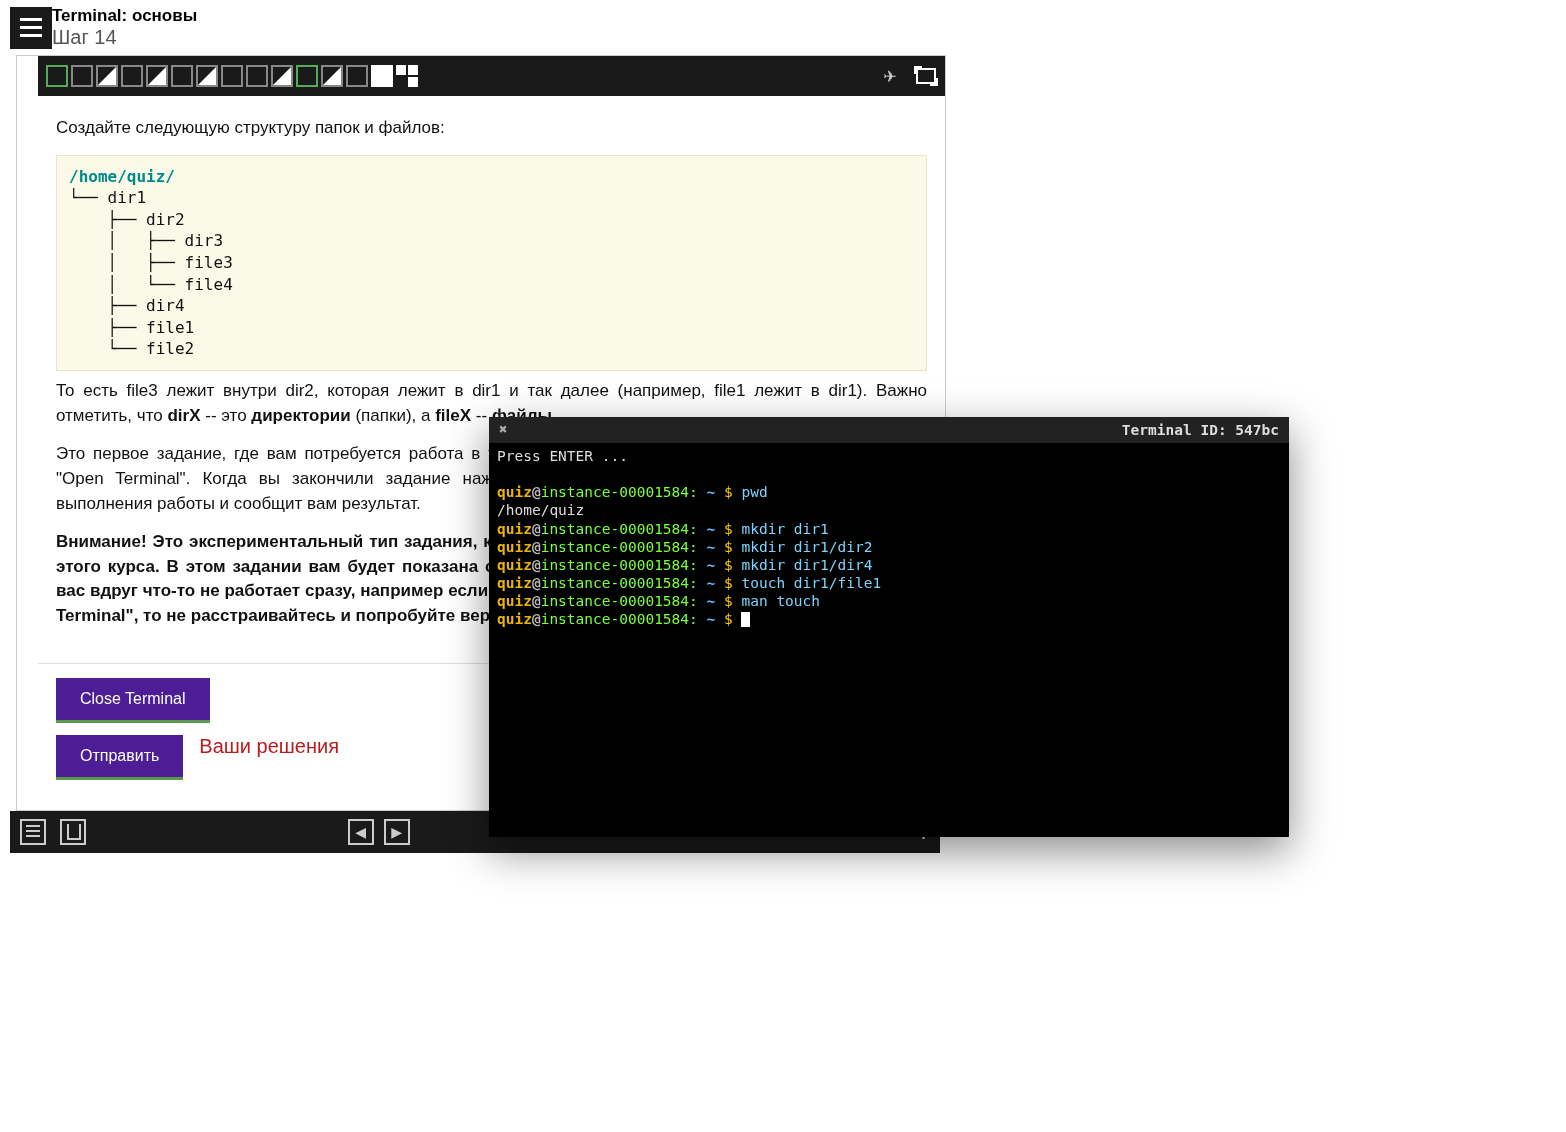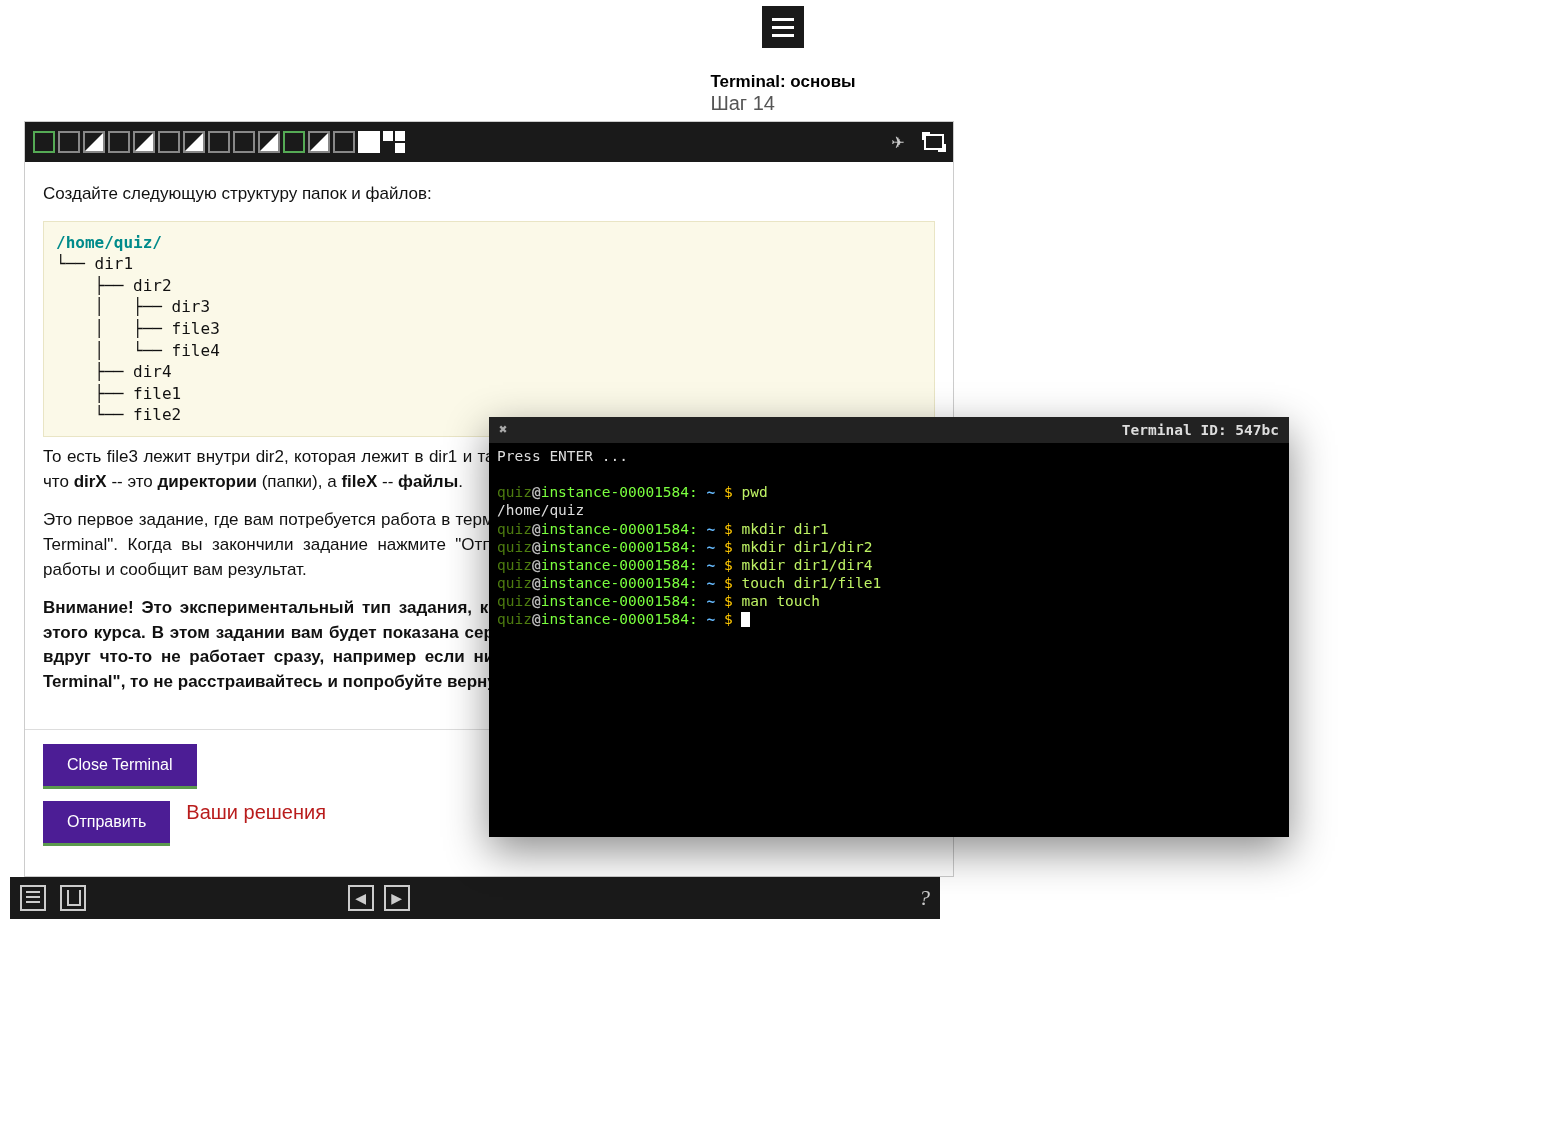--- a/index.html
+++ b/index.html
@@ -1,26 +1,26 @@
 <!DOCTYPE html>
 <html><head>
 <meta charset="utf-8">
 <style>
   * { box-sizing: border-box; margin: 0; padding: 0; }
   body { font-family: Arial, Helvetica, sans-serif; background: #fff; width: 1566px; height: 1132px; position: relative; font-size: 14px; }
 
-  .top-header { display: flex; align-items: center; padding: 6px 10px; gap: 24px; flex-direction: column; }
+  .top-header { display: flex; align-items: center; padding: 6px 10px; gap: 0; }
   .hamburger { width: 42px; height: 42px; background: #1a1a1a; display: flex; align-items: center; justify-content: center; cursor: pointer; }
   .hamburger-lines { display: flex; flex-direction: column; gap: 5px; }
   .hamburger-lines span { width: 22px; height: 3px; background: #fff; }
   .title-block { display: flex; flex-direction: column; }
   .title-main { font-weight: bold; font-size: 17px; color: #000; }
   .title-sub { font-size: 20px; color: #555; }
 
-  .main-panel { width: 930px; margin-left: 24px; border: 1px solid #ccc; position: relative; }
+  .main-panel { width: 930px; margin-left: 16px; border: 1px solid #ccc; position: relative; padding-left: 21px; }
   .toolbar { background: #1a1a1a; height: 40px; display: flex; align-items: center; padding: 0 8px; }
   .step-icons { display: flex; gap: 3px; }
   .step-icon { width: 22px; height: 22px; border: 2px solid #888; position: relative; cursor: pointer; }
   .step-icon.active { border-color: #5a5; }
   .step-icon.filled { background: #fff; border-color: #fff; }
   .step-icon.check::after { content:""; position:absolute; inset:0; background: linear-gradient(135deg, transparent 48%, #fff 52%); }
   .step-icon.grid { border:none; display:grid; grid-template-columns:1fr 1fr; grid-template-rows:1fr 1fr; gap:2px; }
   .step-icon.grid span { background:#fff; }
   .step-icon.grid span:nth-child(3){ background:transparent; }
   .toolbar-right { margin-left: auto; display: flex; gap: 14px; align-items: center; }
@@ -49,26 +49,26 @@
   .bb-icon.book::before{content:""; position:absolute; left:5px; top:3px; width:10px; height:14px; border:2px solid #ccc; border-top:none;}
   .bb-nav { margin:0 auto; display:flex; gap:10px; }
   .bb-arrow { width:26px; height:26px; border:2px solid #ccc; display:flex; align-items:center; justify-content:center; color:#ccc; font-size:14px; cursor:pointer;}
   .bb-help { margin-left:auto; color:#ccc; font-size:22px; cursor:pointer; font-family:Georgia,serif; font-style:italic;}
 
   .terminal-window { position:absolute; left:489px; top:417px; width:800px; height:420px; background:#000; box-shadow:0 14px 40px rgba(0,0,0,0.45); font-family:Menlo,Consolas,monospace; font-size:14.5px; color:#ddd; }
   .term-header { background:#222; height:26px; display:flex; align-items:center; padding:0 10px; }
   .term-close { width:16px; height:16px; cursor:pointer; color:#aaa; font-weight:bold; font-size:14px; line-height:14px; }
   .term-id { margin-left:auto; color:#ddd; font-weight:bold; }
   .term-body { padding:4px 8px; white-space:pre; line-height:1.25; }
-  .tp-user { color:#4d7c0f; font-weight:normal; }
+  .tp-user { color:#eab308; font-weight:bold; }
   .tp-host { color:#7aff3e; font-weight:normal; }
   .tp-at { color:#bbb; font-weight:bold;}
   .tp-path { color:#6bf; font-weight:bold; }
   .tp-d { color:#ffc800; }
-  .tp-cmd { color:#bef264; }
+  .tp-cmd { color:#7dd3fc; }
   .tp-out { color:#ddd; }
   .cursor { display:inline-block; width:9px; height:15px; background:#fff; vertical-align:text-bottom;}
 
 </style>
 </head>
 <body>
 
 <div class="top-header">
   <div class="hamburger">
     <div class="hamburger-lines">

